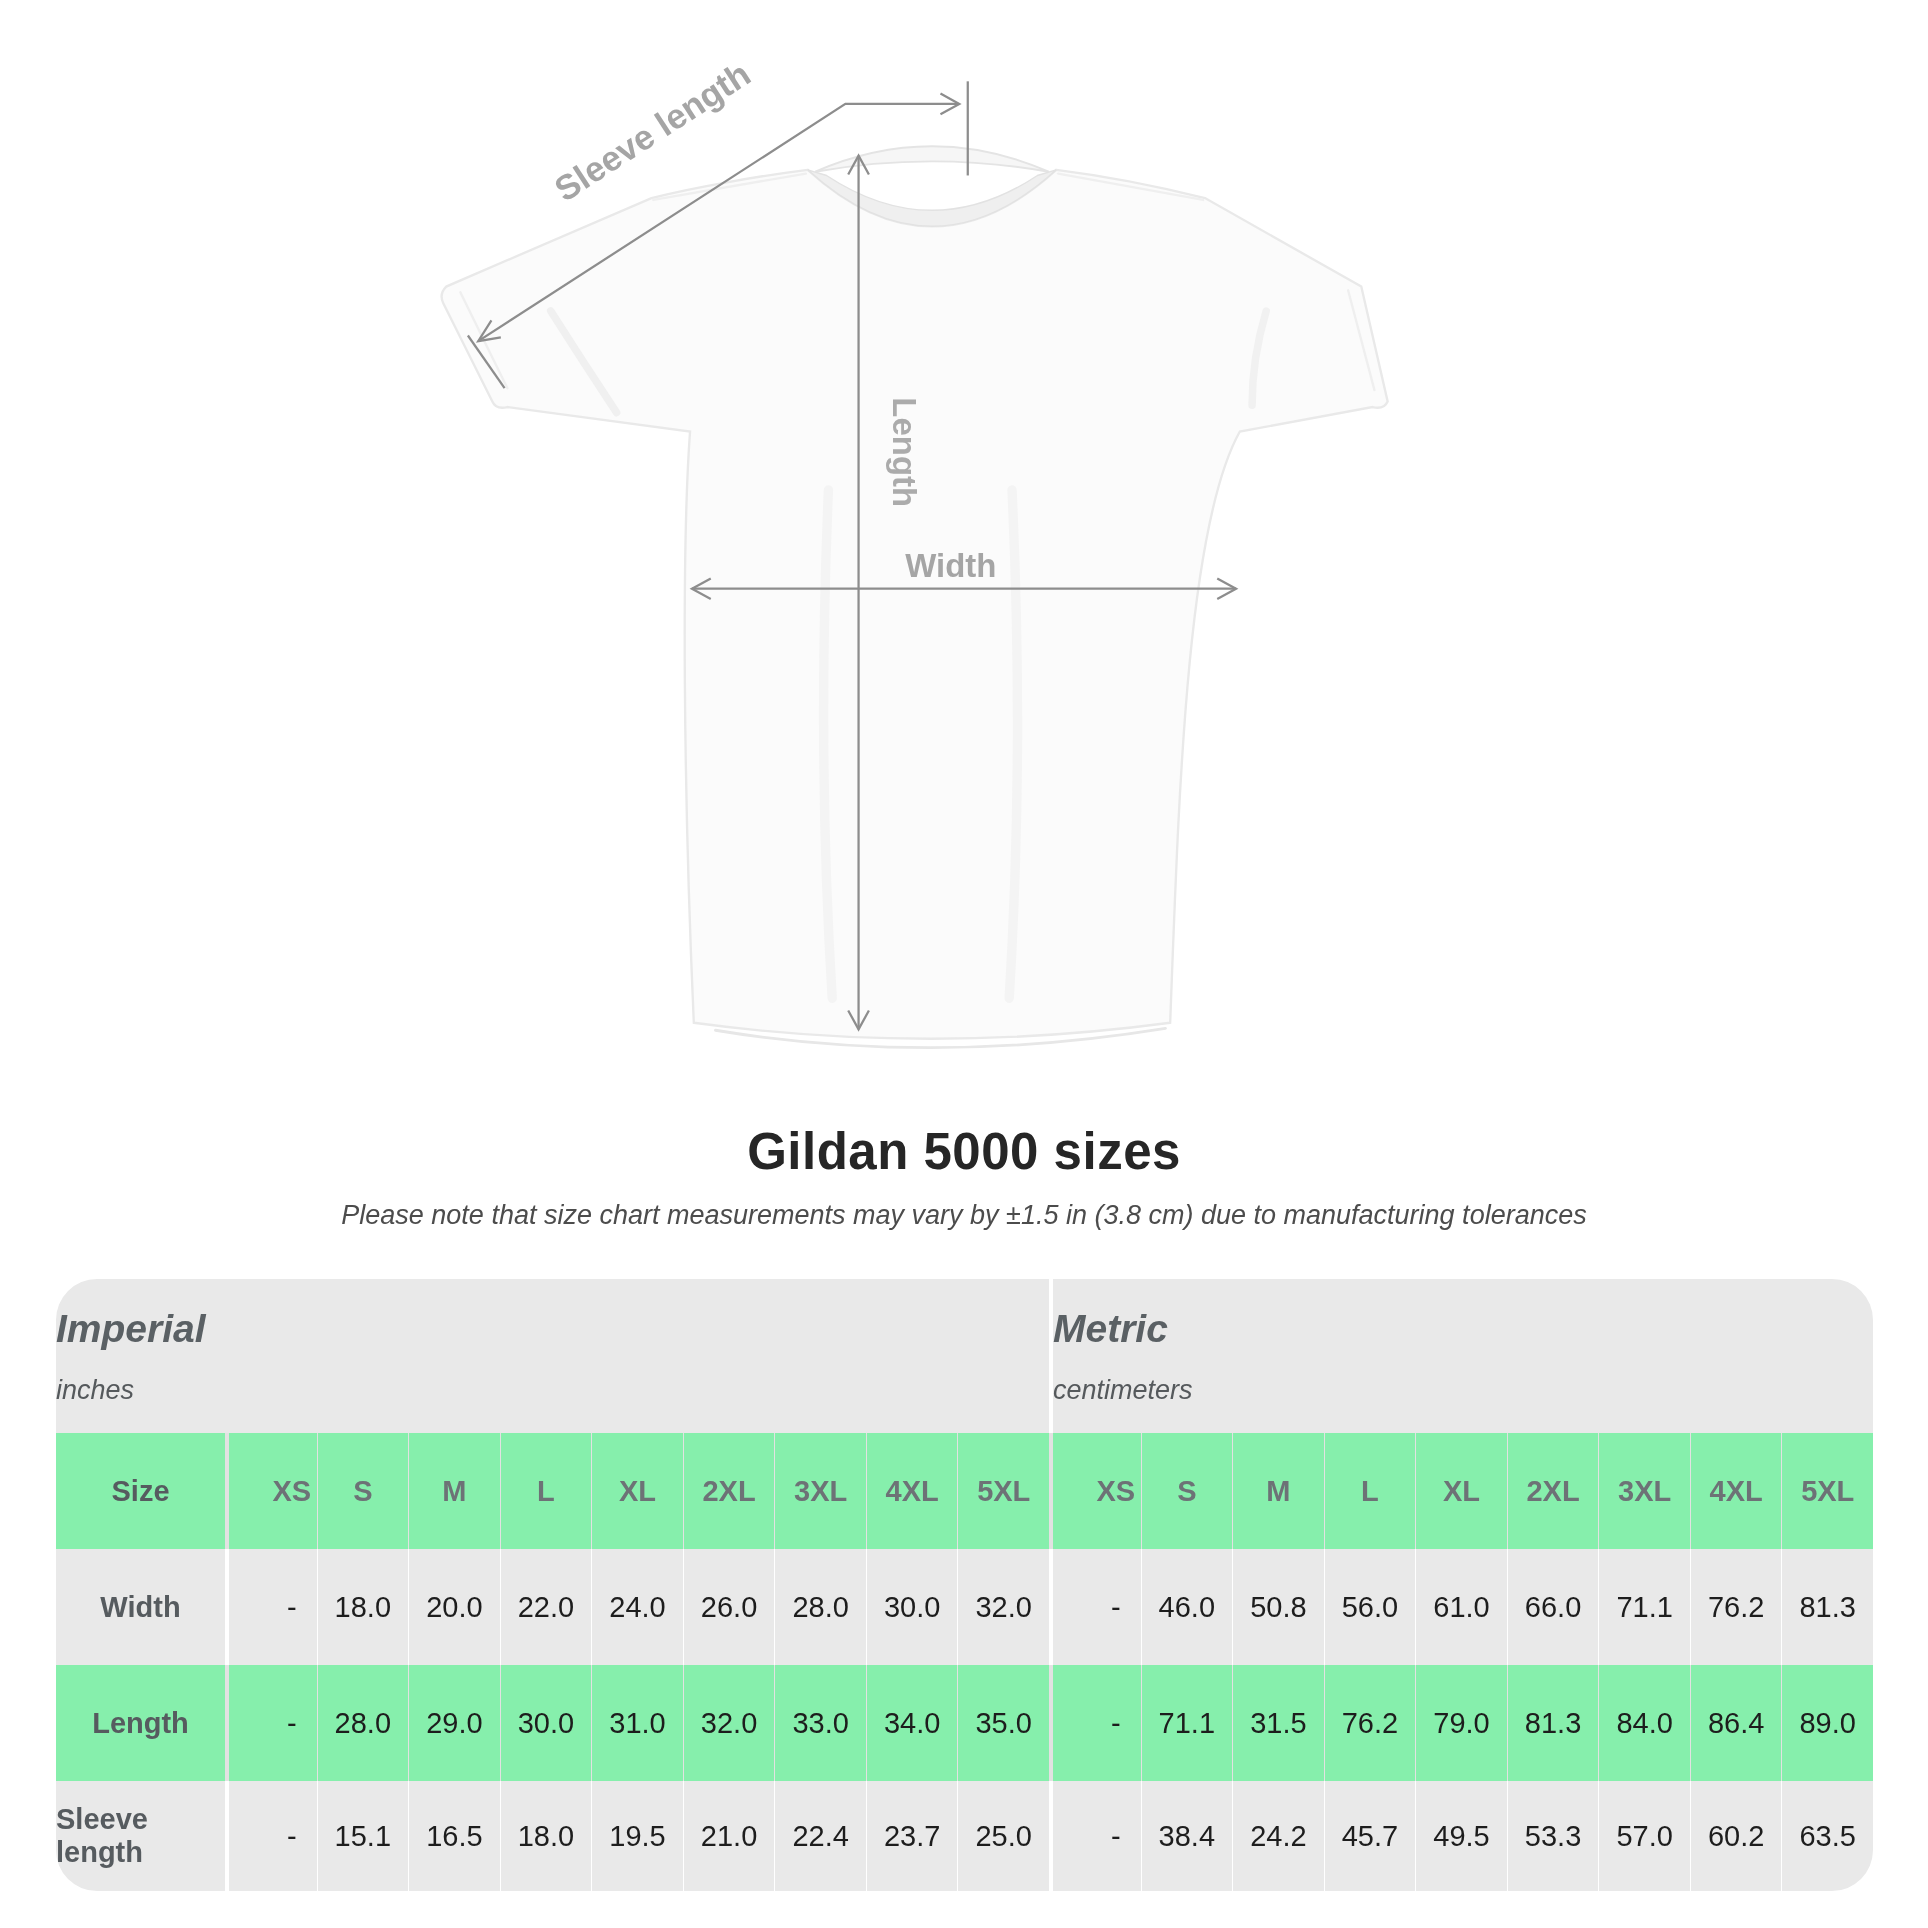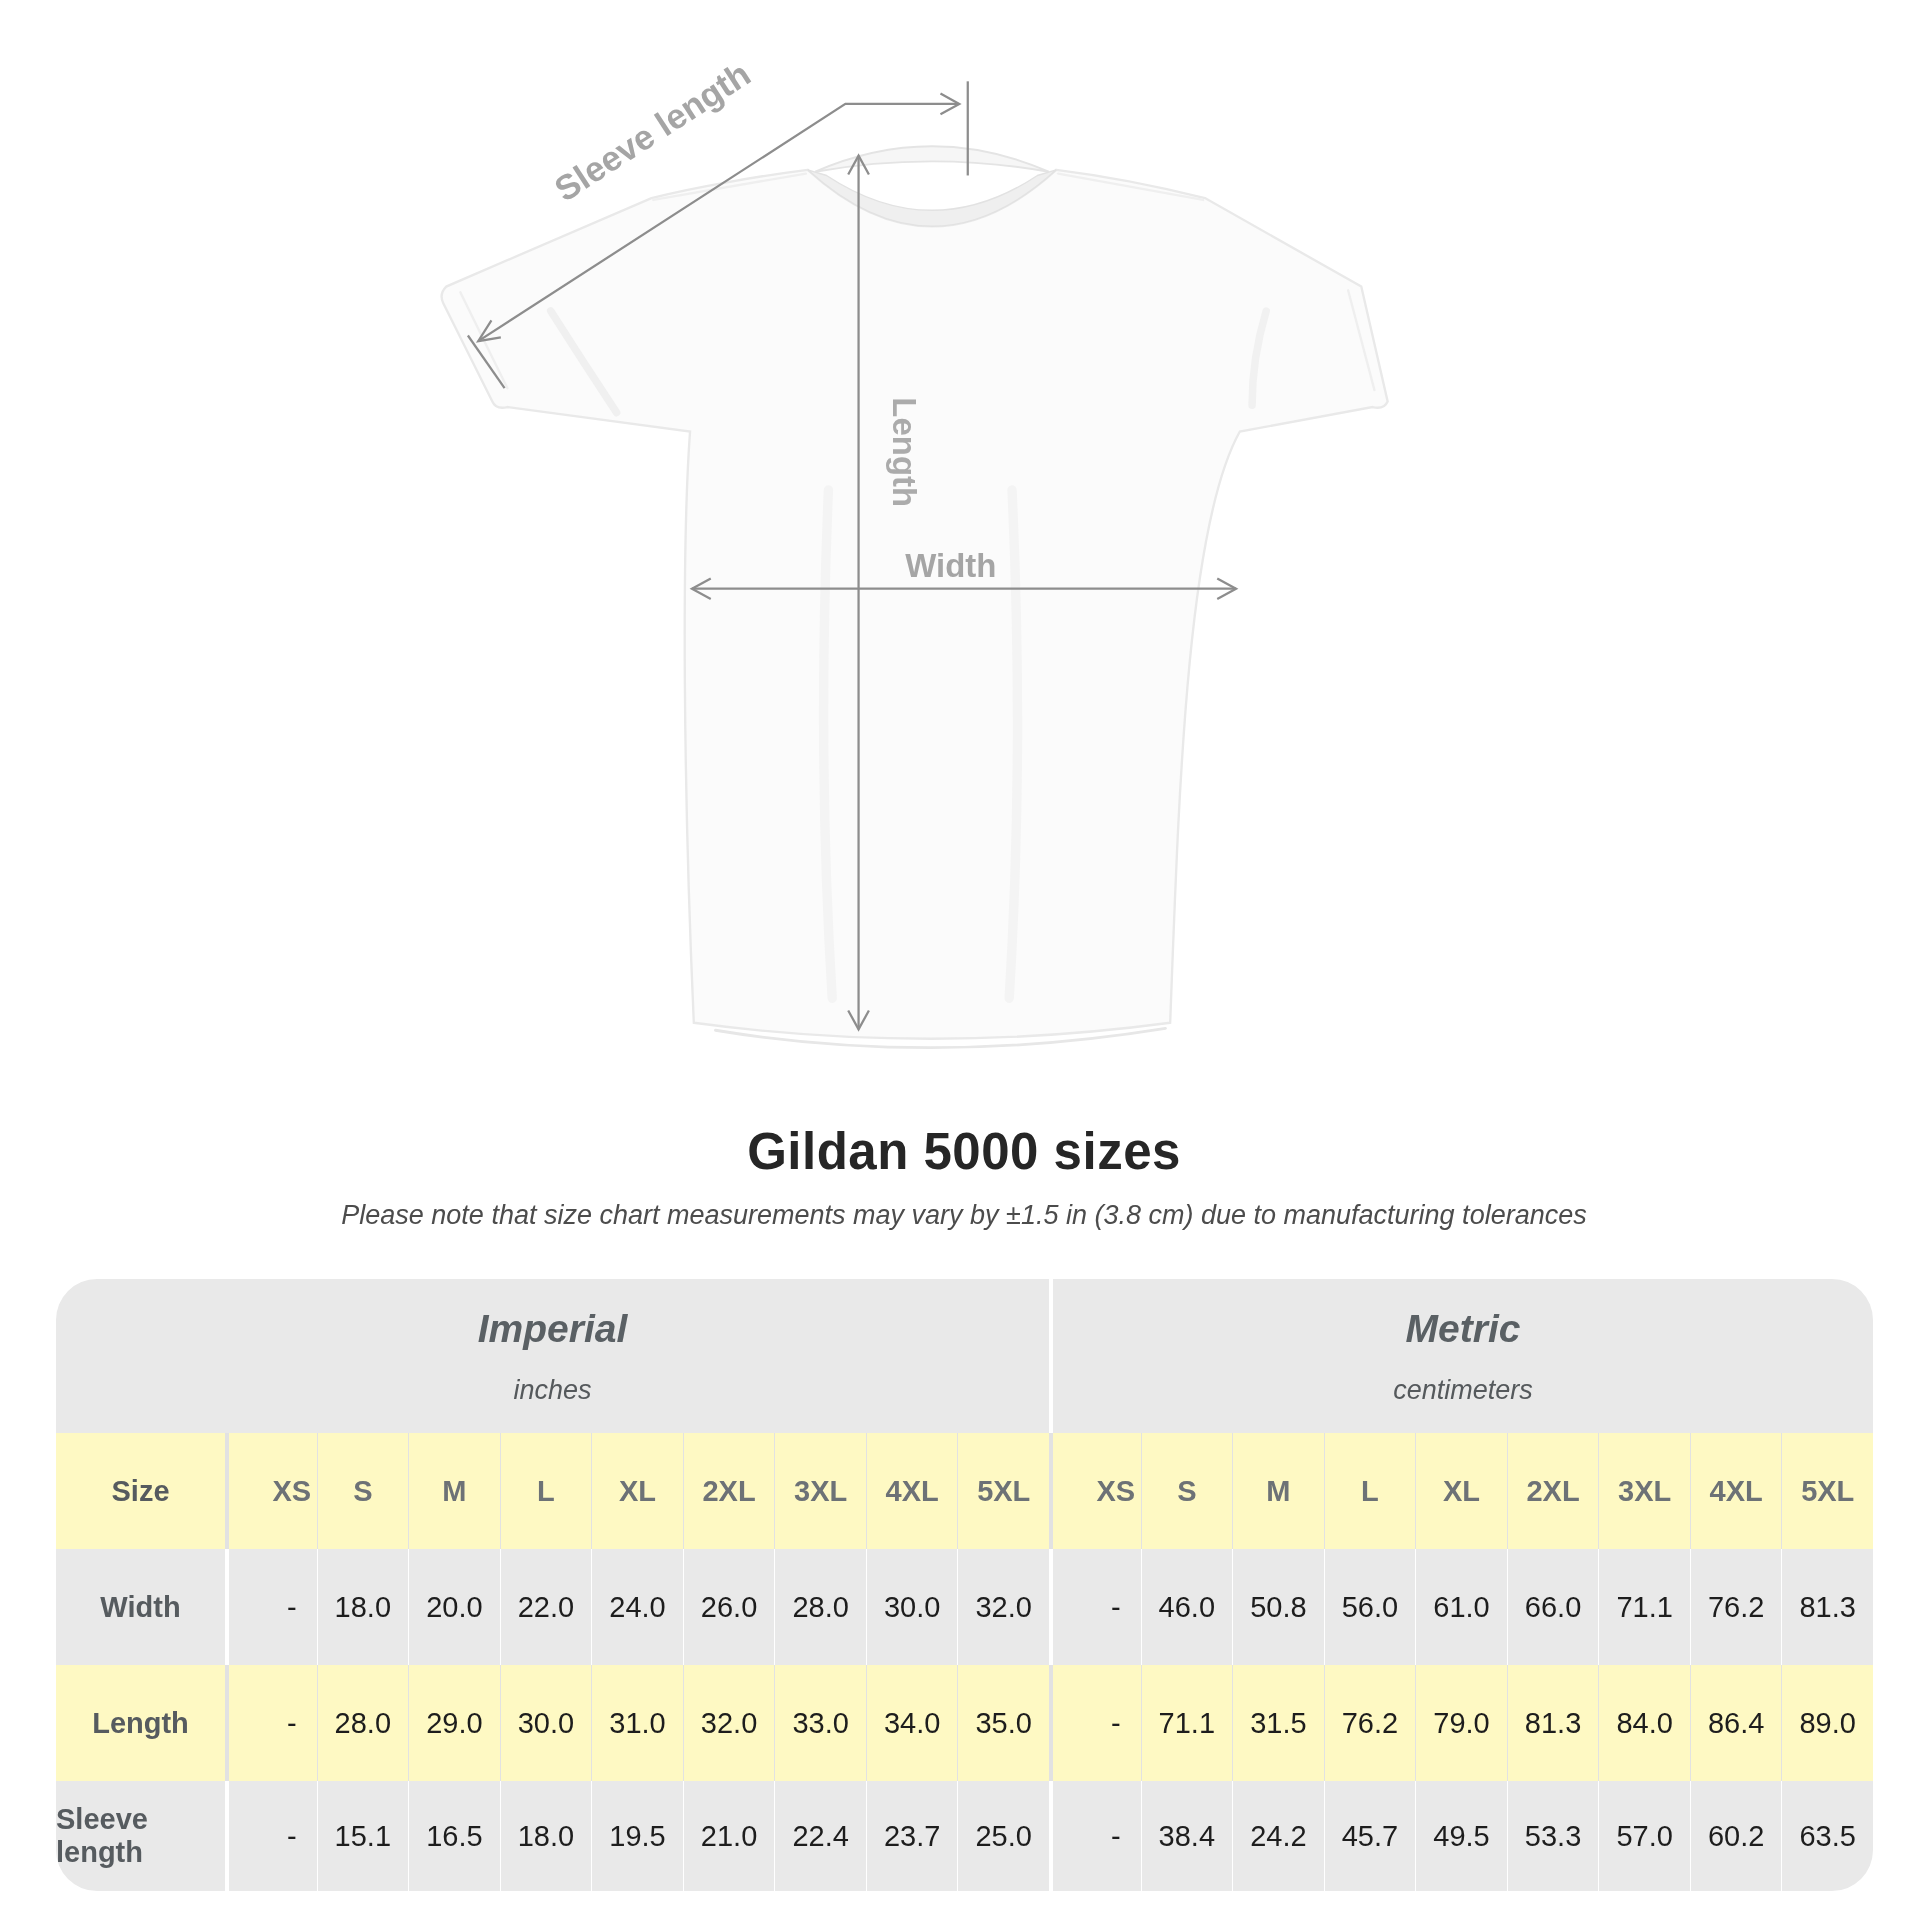--- a/index.html
+++ b/index.html
@@ -15,30 +15,30 @@
   .title-block{position:absolute;top:1122px;left:0;width:1928px;text-align:center;}
   .title-block h1{margin:0;font-size:51px;font-weight:bold;color:#262626;letter-spacing:0.5px;}
   .title-block p{margin:19px 0 0 0;font-size:27px;font-style:italic;color:#4c4c4c;}
   
   .size-table{
     position:absolute;left:56px;top:1279px;width:1817px;
     border-radius:41px;overflow:hidden;
   }
   .row{display:grid;grid-template-columns:169px repeat(18,1fr);}
   .band{height:154px;background:#e9e9e9;}
-  .band-cell{display:flex;flex-direction:column;justify-content:center;align-items:center;row-gap:24px;}
+  .band-cell{display:flex;flex-direction:column;justify-content:center;align-items:flex-start;row-gap:24px;}
   .band-cell.imperial{grid-column:1/11;}
   .band-cell.metric{grid-column:11/20;border-left:4.7px solid #ffffff;}
   .band-name{font-size:39px;font-weight:bold;font-style:italic;color:#5a6064;}
   .band-unit{font-size:27px;font-style:italic;color:#55595c;}
   .sizes-row{height:116px;background:#ffffff;}
   .data-row{height:116px;}
   .row-last{height:110px;}
   .gray{background:#e9e9e9;}
-  .white{background:#fef9c3;}
+  .white{background:#86efac;}
   .label-cell,.cell{display:flex;align-items:center;justify-content:center;height:100%;}
   .label-cell{font-size:29px;font-weight:bold;color:#565b5f;}
   .cell{font-size:29px;color:#1d1d1d;border-left:1.9px solid transparent;}
   .cell.thick{border-left-width:4.7px;padding-left:38px;}
   .white .cell{border-left-color:#e2e2e2;}
   .gray .cell{border-left-color:#ffffff;}
   .sizes-row .cell{font-weight:bold;color:#6d7276;}
 </style>
 </head>
 <body>

